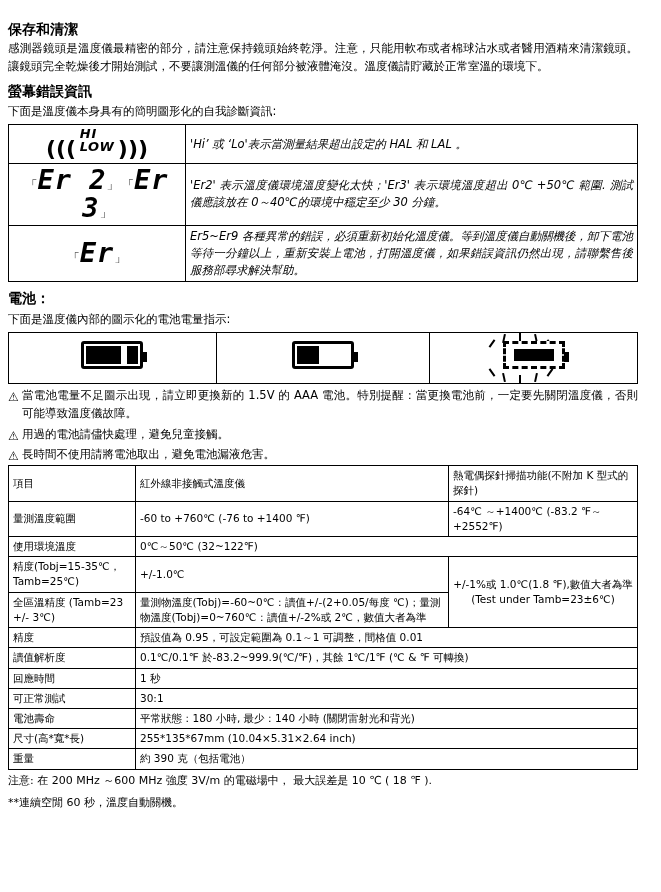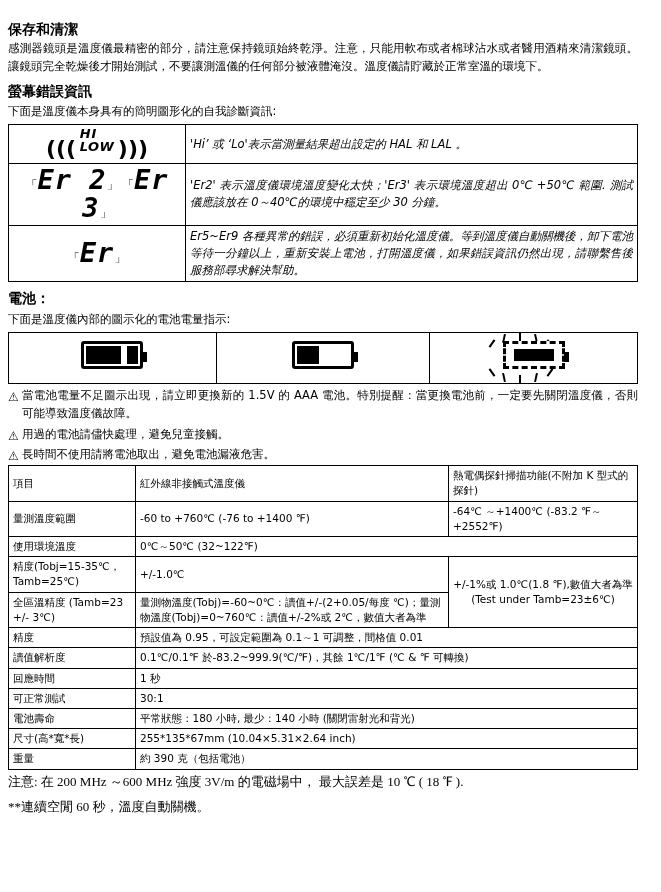--- a/index.html
+++ b/index.html
@@ -200,24 +200,23 @@
     border: 1px solid #000;
     font-size: 10.5px;
     line-height: 1.45;
     padding: 2px 4px;
     vertical-align: middle;
   }
   table.spec td.lbl { width: 118px; }
   table.spec td.c2 { }
   table.spec td.c3 { width: 180px; }
   .note-line {
-    font-size: 13px;
+    font-size: 11px;
     line-height: 1.6;
     margin: 2px 0 0 0;
-    font-family: Liberation Serif, serif;
   }
 </style>
 </head>
 <body>
 
 <div class="page">
 
   <h2 class="section">保存和清潔</h2>
   <p class="para">感測器鏡頭是溫度儀最精密的部分，請注意保持鏡頭始終乾淨。注意，只能用軟布或者棉球沾水或者醫用酒精來清潔鏡頭。讓鏡頭完全乾燥後才開始測試，不要讓測溫儀的任何部分被液體淹沒。溫度儀請貯藏於正常室溫的環境下。</p>
 

